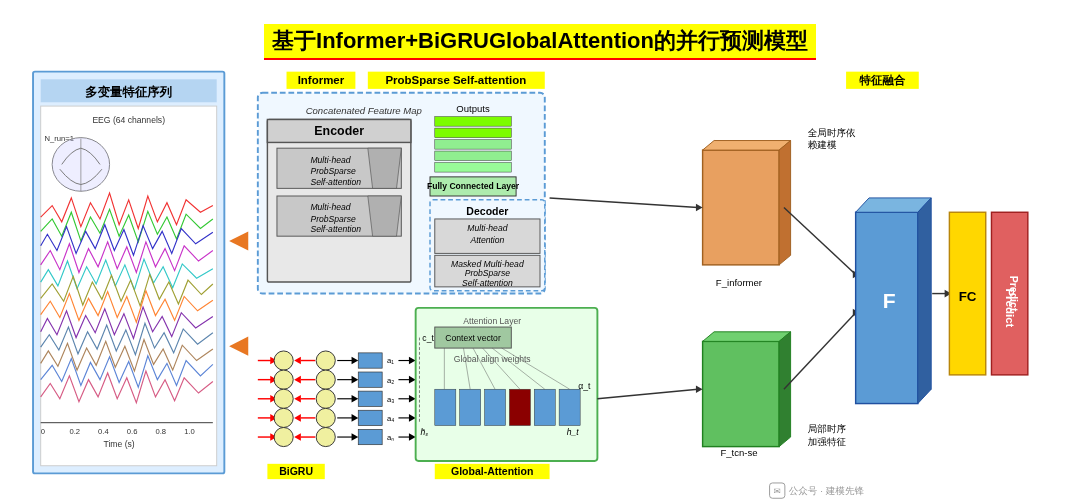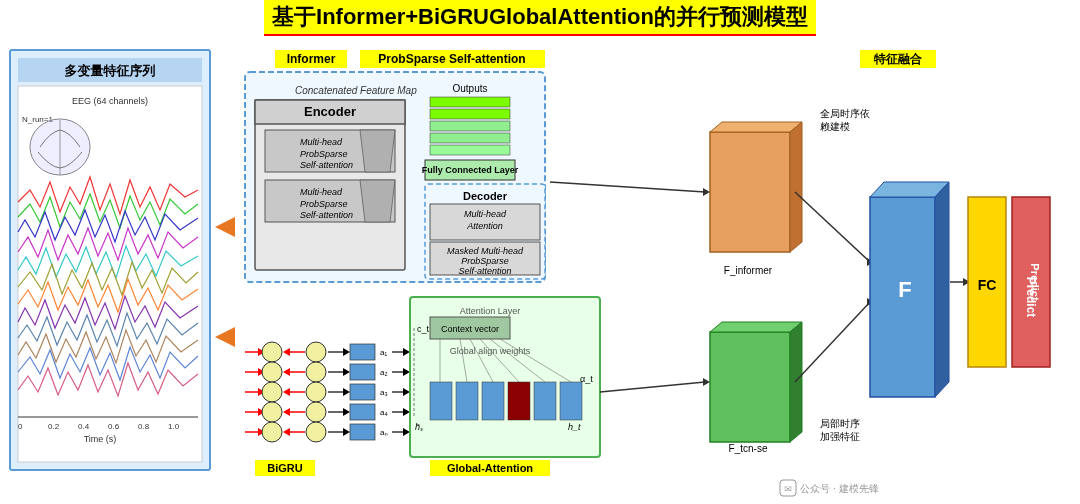--- a/index.html
+++ b/index.html
@@ -18,21 +18,21 @@
       background: #fff;
       position: relative;
       display: flex;
       flex-direction: column;
     }
 
     
     .title-bar {
       background: #fff;
       text-align: center;
-      padding: 0 20px 4px;
+      padding: 24px 20px 4px;
       border-bottom: none;
     }
     .title-text {
       font-size: 22px;
       font-weight: bold;
       color: #000;
       background: #ffff00;
       display: inline-block;
       padding: 2px 8px;
       border-bottom: 2px solid #f00;

